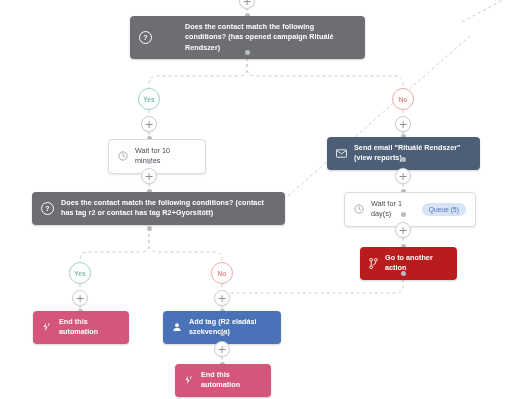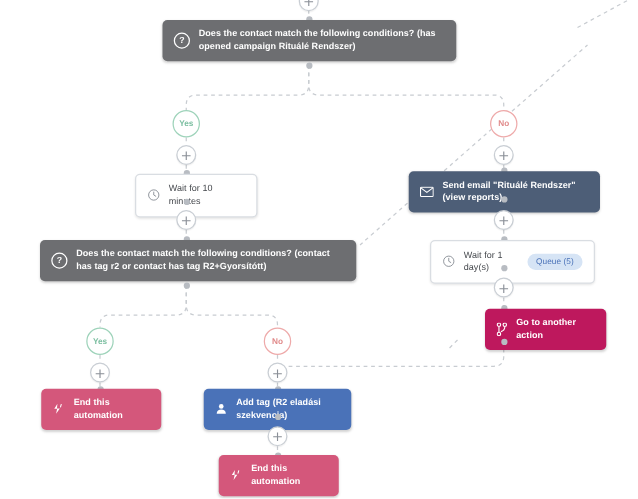--- a/index.html
+++ b/index.html
@@ -56,22 +56,21 @@
     background: #4d5e77;
   }
   .node-wait {
     background: #ffffff;
     color: #45484d;
     border: 1px solid #d9dde2;
     box-shadow: 0 1px 2px rgba(0,0,0,0.10);
     font-weight: normal;
   }
   .node-goto {
-    background: #be185d;
-    margin-left: 28px;
+    background: #b91c1c;
   }
   .node-end {
     background: #d4577b;
   }
   .node-tag {
     background: #4a72b8;
   }
   .queue-badge {
     margin-left: 7px;
     background: #d6e4f5;
@@ -190,21 +189,21 @@
 
       <path d="M366,272 L358,280"></path>
     </g>
   </svg>
 
   <div class="plus" style="left:239px; top:-7px;">
     <span>+</span>
   </div>
 
   <div class="port" style="left:244.5px; top:13px;"></div>
-  <div class="node node-cond" style="left:130px; top:16px; width:235px;">
+  <div class="node node-cond" style="left:130px; top:16px; width:235px;gap:26px;">
     <span class="nicon">
       <span class="qmark">?</span>
     </span>
     <span class="nlabel">Does the contact match the following conditions? (has opened campaign Rituálé Rendszer)</span>
   </div>
   <div class="port" style="left:244.5px; top:50px;"></div>
 
   <div class="branch branch-yes" style="left:138px; top:88px;">
     <span>Yes</span>
   </div>

